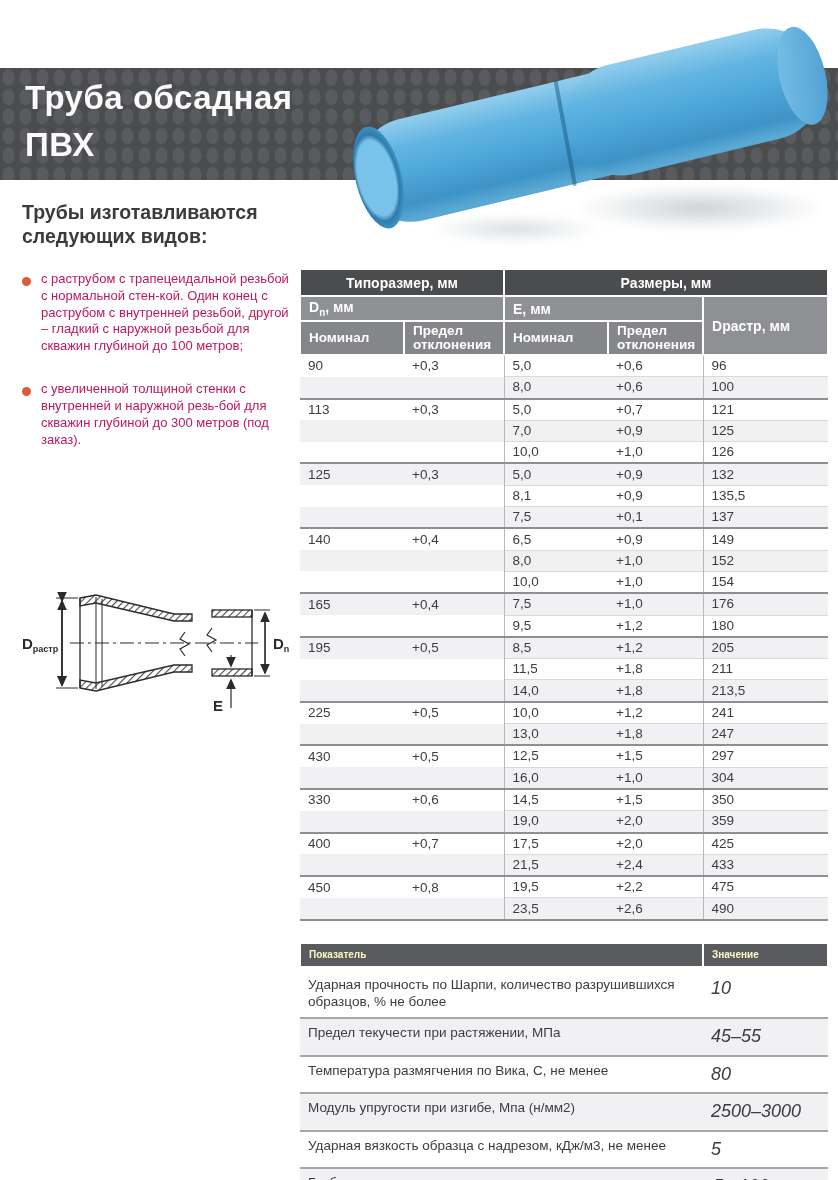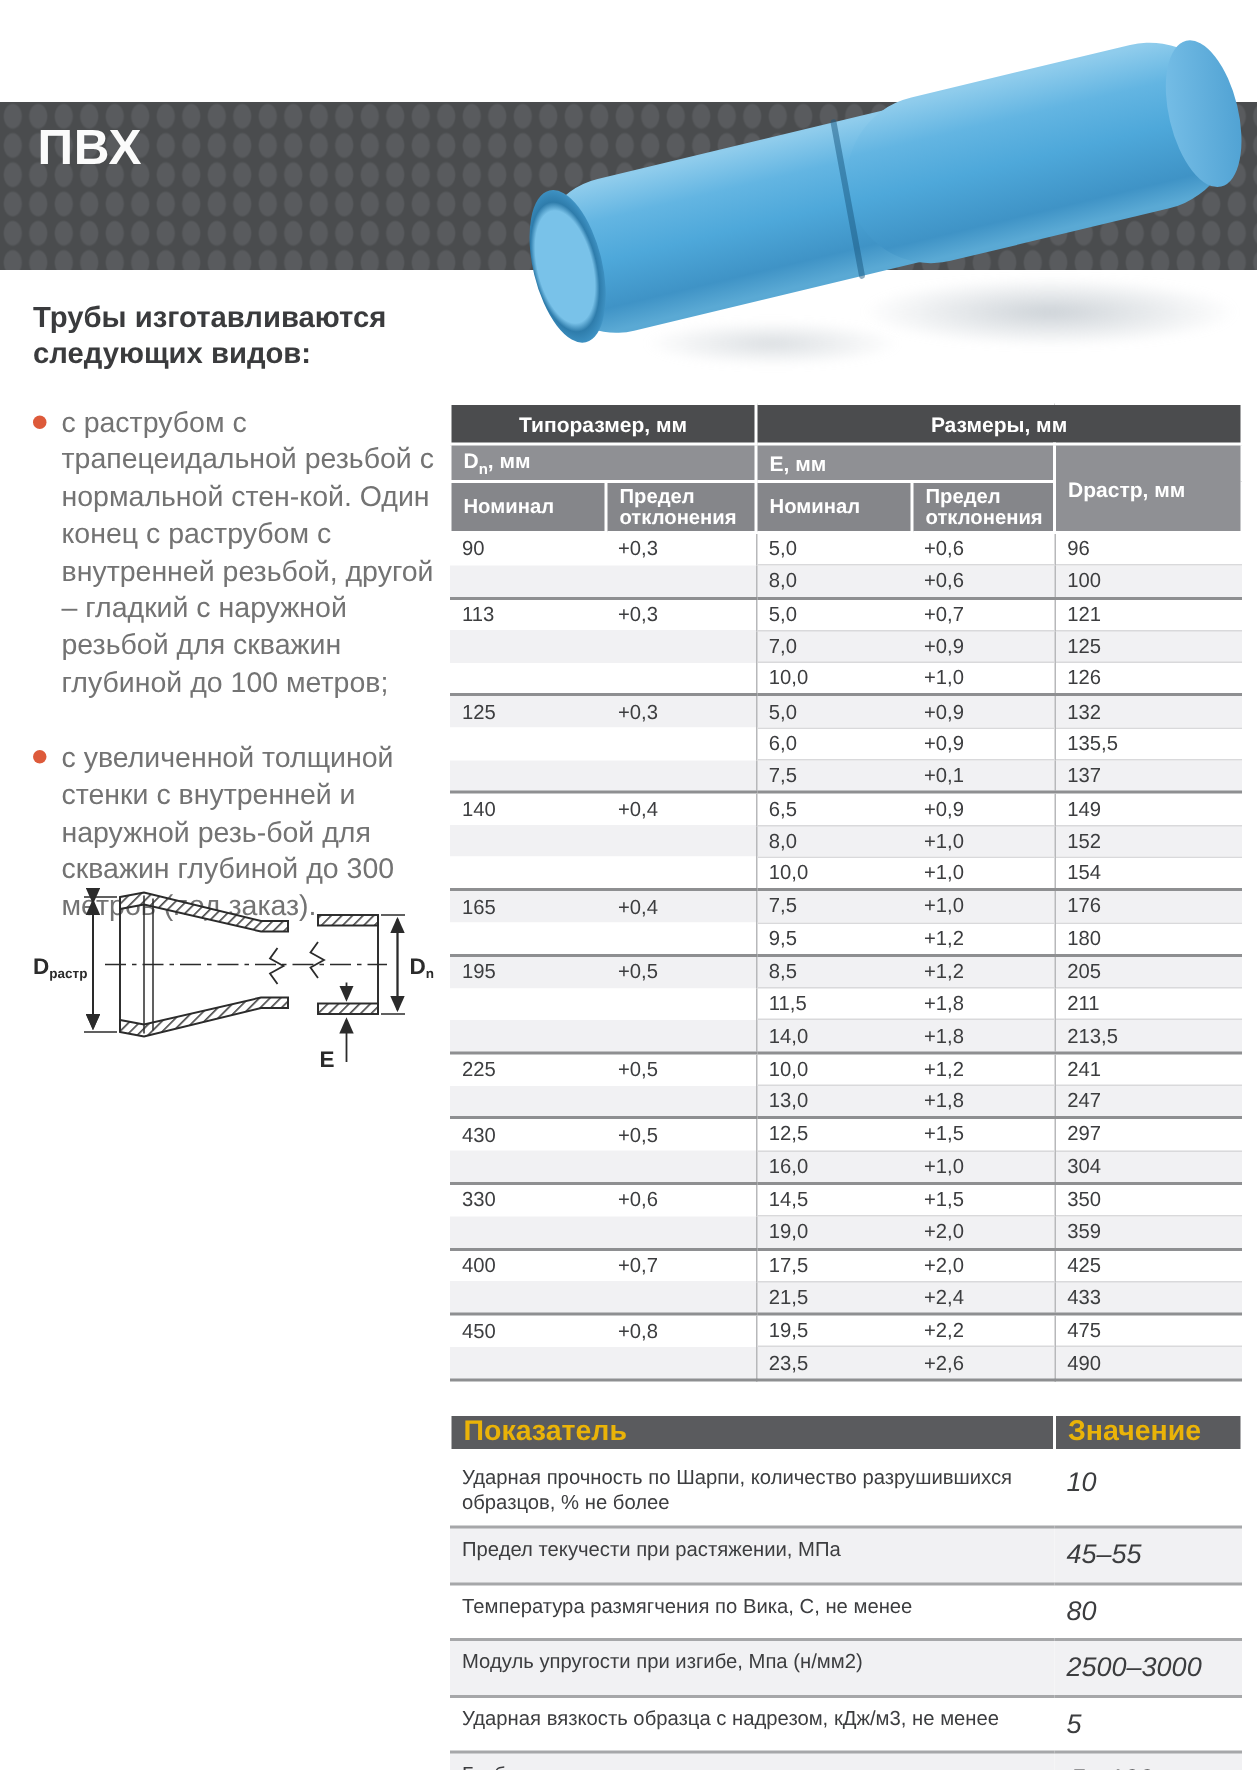--- a/index.html
+++ b/index.html
@@ -30,21 +30,21 @@
   .pipe-seam { position:absolute; left:44.5%; top:-2px; width:4px; height:108px;
     background:rgba(26,88,128,.5); border-radius:3px; transform:skewX(-3deg); }
   .pipe-cap { position:absolute; right:-8px; top:2px; width:46px; height:100px; border-radius:50%;
     background:linear-gradient(100deg,#79c0e8,#4c9fd1); }
   .pipe-mouth { position:absolute; left:-4px; top:0; width:46px; height:104px; border-radius:50%;
     background:radial-gradient(ellipse at 46% 50%, #79c2e9 0 52%, #2e7cab 60%, #3c8fc0 70%, #68b7e1 80%); }
 
   
   .left-col { position:absolute; left:22px; top:200px; width:272px; z-index:3; }
   .intro-heading { font-size:19.5px; font-weight:bold; color:#3a3b3d; line-height:1.25; margin:0 0 22px 0; }
-  .bullets { list-style:none; margin:0; padding:0; font-size:19px; line-height:1.3; color:#737373; }
+  .bullets { list-style:none; margin:0; padding:0; font-size:13px; line-height:1.3; color:#be185d; }
   .bullets li { position:relative; padding-left:19px; margin-bottom:26px; }
   .dot { position:absolute; left:0; top:6px; width:9px; height:9px; border-radius:50%; background:#dd5a3a; }
 
   .diagram { position:absolute; left:20px; top:570px; z-index:3; }
 
   
   .right-col { position:absolute; left:299px; top:268px; width:528px; z-index:3; }
 
   table { border-collapse:collapse; table-layout:fixed; width:528px; }
   .size-table { font-size:13.5px; color:#3c3d3f; border-bottom:2px solid #8e8f91; }
@@ -53,38 +53,39 @@
   .size-table thead .h2 th { background:#8f9094; height:23px; font-size:14px; }
   .size-table thead .h3 th { background:#85868a; height:32px; line-height:1.05; vertical-align:middle; }
   .size-table th sub { font-size:10px; }
   .size-table td { padding:2px 8px; height:16.3px; line-height:16px; background:#fff; }
   .size-table tr.shade td { background:#f1f1f3; }
   .size-table td.c3, .size-table td.c5 { border-left:1px solid #b7b8ba; }
   .size-table tr.group-start td { border-top:2px solid #8e8f91; }
   .size-table tr.sub-row td.c3, .size-table tr.sub-row td.c4, .size-table tr.sub-row td.c5 { border-top:1px solid #d9d9db; }
 
   .props-table { margin-top:23px; font-size:13.5px; color:#3c3d3f; border-bottom:2px solid #a6a7a9; }
-  .props-table th { color:#eab308; font-weight:bold; text-align:left; background:#5a5b5e; padding:0 8px; height:22px;
-    border-left:2px solid #fff; border-right:2px solid #fff; border-bottom:5px solid #fff; font-size:19px; }
+  .props-table th { color:#fef9c3; font-weight:bold; text-align:left; background:#5a5b5e; padding:0 8px; height:22px;
+    border-left:2px solid #fff; border-right:2px solid #fff; border-bottom:5px solid #fff; font-size:10px; }
   .props-table td { padding:6px 8px 7px 8px; vertical-align:top; border-top:2px solid #a6a7a9; background:#fff; line-height:1.25; }
   .props-table tr:first-child td { border-top:none; }
   .props-table tr.shade td { background:#f1f1f3; }
   .props-table td.pvalue { font-size:18px;font-style:italic; }
 
   
   .dg-label { font-family:"Liberation Sans", sans-serif; font-weight:bold; font-size:15px; fill:#2b2b2b; }
   .dg-sub { font-size:9px; }
 </style>
 </head>
 <body>
 
 <div class="page">
 
   <div class="band">
     <div class="band-title">
+      <div>Труба обсадная</div>
       <div>ПВХ</div>
     </div>
   </div>
 
   <div class="pipe-wrap">
     <div class="pipe-shadow1"></div>
     <div class="pipe-shadow2"></div>
     <div class="pipe-rot">
       <div class="pipe-body"></div>
       <div class="pipe-right"></div>
@@ -227,21 +228,21 @@
           <tr class="group-start shade">
             <td class="c1">125</td>
             <td class="c2">+0,3</td>
             <td class="c3">5,0</td>
             <td class="c4">+0,9</td>
             <td class="c5">132</td>
           </tr>
           <tr class="sub-row">
             <td class="c1"></td>
             <td class="c2"></td>
-            <td class="c3">6,0</td>
+            <td class="c3">8,1</td>
             <td class="c4">+0,9</td>
             <td class="c5">135,5</td>
           </tr>
           <tr class="sub-row shade">
             <td class="c1"></td>
             <td class="c2"></td>
             <td class="c3">7,5</td>
             <td class="c4">+0,1</td>
             <td class="c5">137</td>
           </tr>

